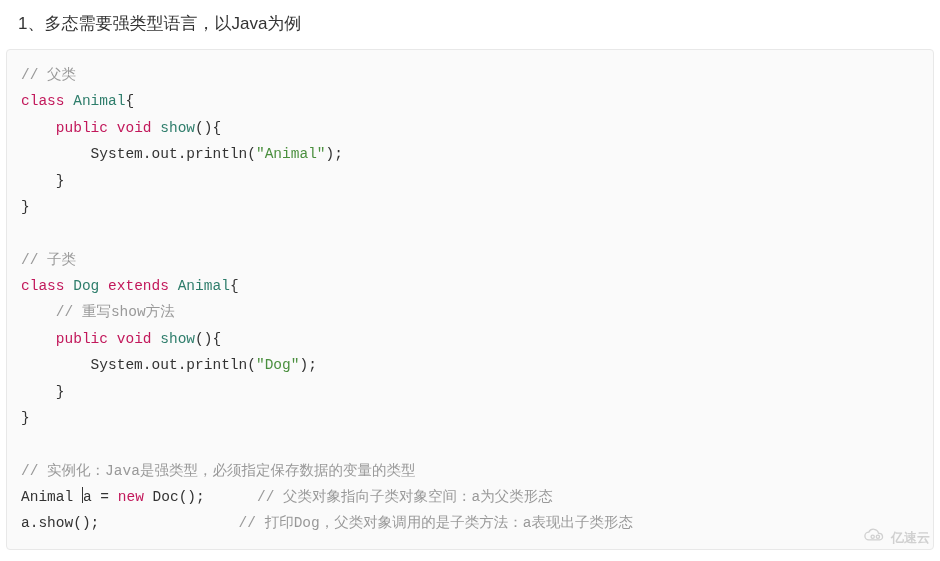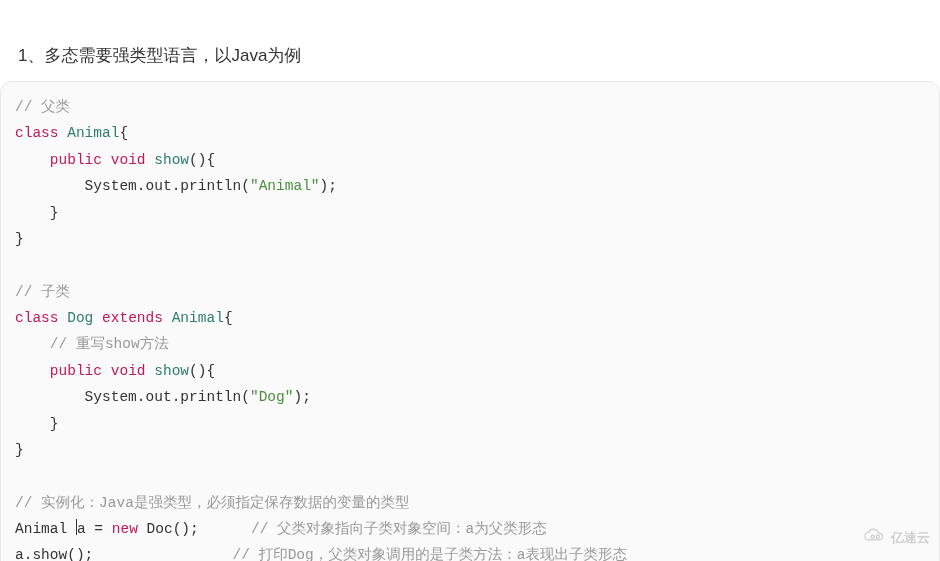--- a/index.html
+++ b/index.html
@@ -9,27 +9,26 @@
     width: 940px;
     height: 561px;
     overflow: hidden;
     position: relative;
   }
   .heading {
     font-size: 17px;
     color: #333333;
     padding: 12px 32px 14px 18px;
     font-weight: 400;
-    margin-top: 32px;
   }
   .code-block {
     background: #fafafa;
     border: 1px solid #e8e8e8;
-    border-radius: 12px;
-    margin: 0 0;
+    border-radius: 4px;
+    margin: 0 6px;
     padding: 12px 14px;
     font-family: "SFMono-Regular", Consolas, "Liberation Mono", Menlo, monospace;
     font-size: 14.5px;
     line-height: 1.82;
     white-space: pre;
     color: #333333;
     overflow: hidden;
   }
   .c-comment { color: #999999; }
   .c-keyword { color: #c2185b; }

